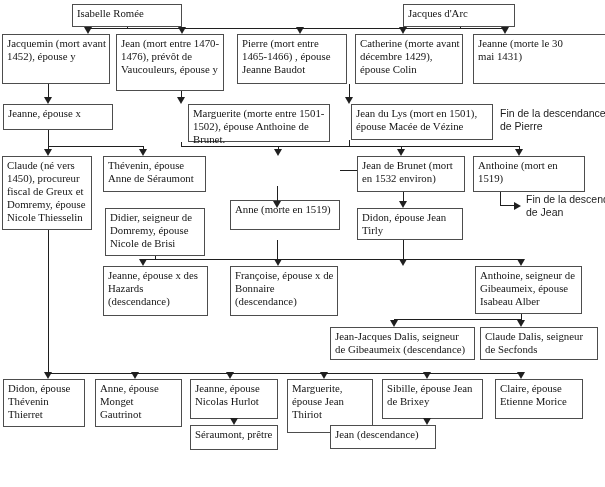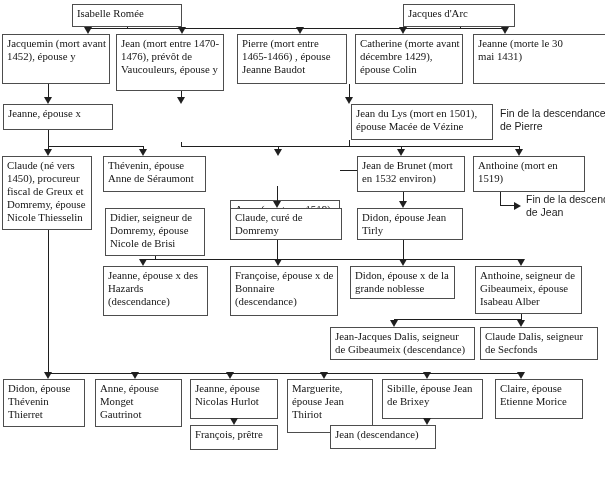--- a/index.html
+++ b/index.html
@@ -57,49 +57,48 @@
 Vaucouleurs, épouse y</div>
     <div class="node" style="left: 237px; top: 34px; width: 110px; height: 50px;">Pierre (mort entre
 1465-1466) , épouse
 Jeanne Baudot</div>
     <div class="node" style="left: 355px; top: 34px; width: 108px; height: 50px;">Catherine (morte avant
 décembre 1429),
 épouse Colin</div>
     <div class="node" style="left: 473px; top: 34px; width: 140px; height: 50px;">Jeanne (morte le 30
 mai 1431)</div>
     <div class="node" style="left: 3px; top: 104px; width: 110px; height: 26px;">Jeanne, épouse x</div>
+    <div class="node" style="left: 188px; top: 104px; width: 142px; height: 38px;">Marguerite (morte entre 1501-
+1502), épouse Anthoine de
+Brunet.</div>
     <div class="node" style="left: 351px; top: 104px; width: 142px; height: 36px;">Jean du Lys (mort en 1501),
 épouse Macée de Vézine</div>
     <div class="node" style="left: 2px; top: 156px; width: 90px; height: 74px;">Claude (né vers
 1450), procureur
 fiscal de Greux et
 Domremy, épouse
 Nicole Thiesselin</div>
     <div class="node" style="left: 103px; top: 156px; width: 103px; height: 36px;">Thévenin, épouse
 Anne de Séraumont</div>
     <div class="node" style="left: 230px; top: 156px; width: 110px; height: 30px; margin-top: 44px;">Anne (morte en 1519)</div>
     <div class="node" style="left: 357px; top: 156px; width: 108px; height: 36px;">Jean de Brunet (mort
 en 1532 environ)</div>
     <div class="node" style="left: 473px; top: 156px; width: 112px; height: 36px;">Anthoine (mort en
 1519)</div>
     <div class="node" style="left: 105px; top: 208px; width: 100px; height: 48px;">Didier, seigneur de
 Domremy, épouse
 Nicole de Brisi</div>
-    <div class="node" style="left: 230px; top: 208px; width: 112px; height: 32px;">Claude, curé de
-Domremy</div>
     <div class="node" style="left: 357px; top: 208px; width: 106px; height: 32px;">Didon, épouse Jean
 Tirly</div>
     <div class="node" style="left: 103px; top: 266px; width: 105px; height: 50px;">Jeanne, épouse x des
 Hazards
 (descendance)</div>
     <div class="node" style="left: 230px; top: 266px; width: 108px; height: 50px;">Françoise, épouse x de
 Bonnaire
 (descendance)</div>
-    <div class="node" style="left: 350px; top: 266px; width: 105px; height: 33px;">Didon, épouse x de la
-grande noblesse</div>
     <div class="node" style="left: 475px; top: 266px; width: 107px; height: 48px;">Anthoine, seigneur de
 Gibeaumeix, épouse
 Isabeau Alber</div>
     <div class="node" style="left: 330px; top: 327px; width: 145px; height: 33px;">Jean-Jacques Dalis, seigneur
 de Gibeaumeix (descendance)</div>
     <div class="node" style="left: 480px; top: 327px; width: 118px; height: 33px;">Claude Dalis, seigneur
 de Secfonds</div>
     <div class="node" style="left: 3px; top: 379px; width: 82px; height: 48px;">Didon, épouse
 Thévenin
 Thierret</div>
@@ -108,21 +107,21 @@
 Gautrinot</div>
     <div class="node" style="left: 190px; top: 379px; width: 88px; height: 40px;">Jeanne, épouse
 Nicolas Hurlot</div>
     <div class="node" style="left: 287px; top: 379px; width: 86px; height: 54px;">Marguerite,
 épouse Jean
 Thiriot</div>
     <div class="node" style="left: 382px; top: 379px; width: 101px; height: 40px;">Sibille, épouse Jean
 de Brixey</div>
     <div class="node" style="left: 495px; top: 379px; width: 88px; height: 40px;">Claire, épouse
 Etienne Morice</div>
-    <div class="node" style="left: 190px; top: 425px; width: 88px; height: 25px;">François, prêtre</div>
+    <div class="node" style="left: 190px; top: 425px; width: 88px; height: 25px;">Séraumont, prêtre</div>
     <div class="node" style="left: 330px; top: 425px; width: 106px; height: 24px;">Jean (descendance)</div>
     <div class="ann" style="left: 500px; top: 107px;">Fin de la descendance
 de Pierre</div>
     <div class="ann" style="left: 526px; top: 193px;">Fin de la descendan
 de Jean</div>
     <div class="line" style="left: 88px; top: 28px; width: 418px; height: 1px;"></div>
     <div class="line" style="left: 127px; top: 27px; width: 1px; height: 2px;"></div>
     <div class="line" style="left: 460px; top: 27px; width: 1px; height: 2px;"></div>
     <div class="line" style="left: 88px; top: 28px; width: 1px; height: 2px;"></div>
     <div class="line" style="left: 182px; top: 28px; width: 1px; height: 2px;"></div>

